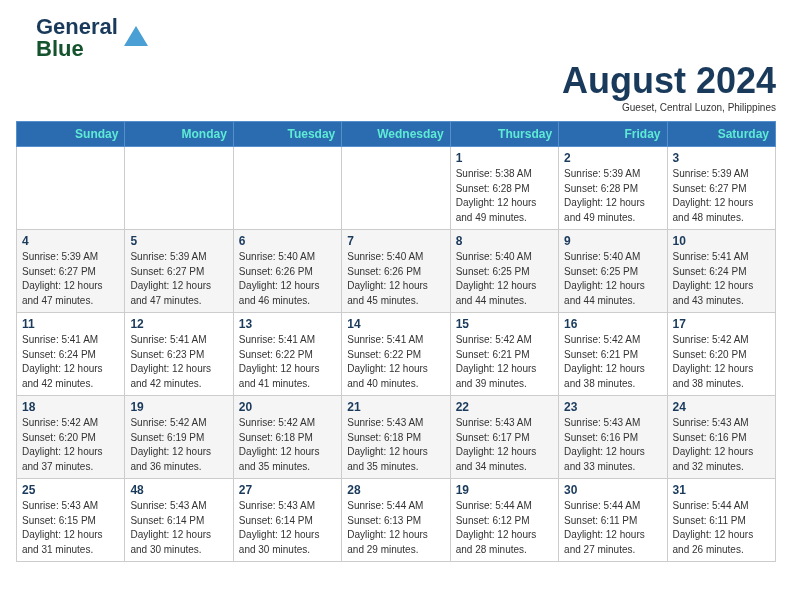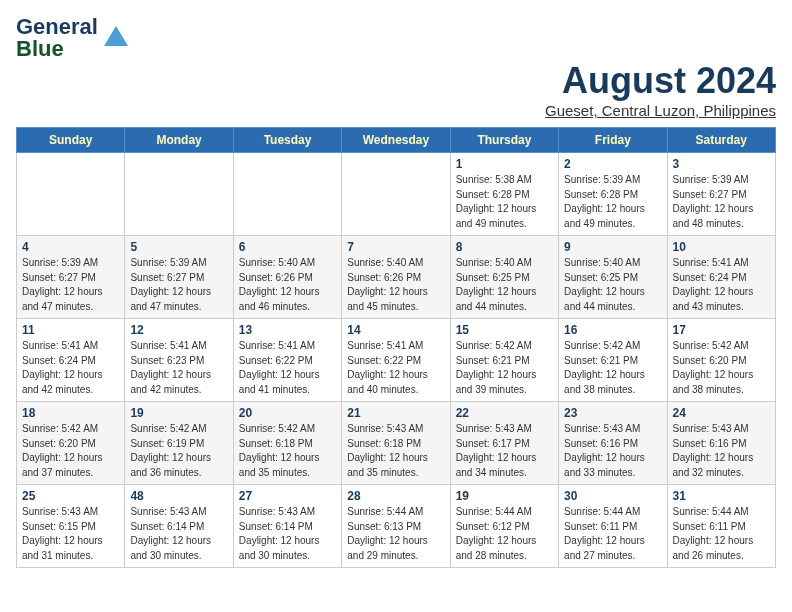--- a/index.html
+++ b/index.html
@@ -19,47 +19,47 @@
     .logo {
       display: flex;
       flex-direction: column;
       align-items: flex-start;
     }
     .logo-text {
       font-size: 22px;
       font-weight: bold;
       color: #1a3a5c;
       line-height: 1;
+      margin-left: 20px;
     }
     .logo-text span {
       color: #14532d;
     }
     .title-area {
       text-align: right;
       margin-top: 44px;
     }
     .calendar-title {
       font-size: 36px;
       font-weight: bold;
       color: #1a3a5c;
     }
     .calendar-subtitle {
-      font-size: 15px;
+      font-size: 10px;
       color: #333;
-      text-decoration: underline;
     }
     .calendar-table {
       width: 100%;
       border-collapse: collapse;
       font-size: 10.5px;
     }
     .calendar-table th {
       background: #2b6cb0;
-      color: #fef9c3;
-      text-align: center;
+      color: #5eead4;
+      text-align: right;
       padding: 5px 6px;
       font-size: 12px;
       font-weight: bold;
       border: 1px solid #5590cc;
     }
     .calendar-table td {
       border: 1px solid #ccc;
       vertical-align: top;
       padding: 4px 5px;
       width: calc(100% / 7);

